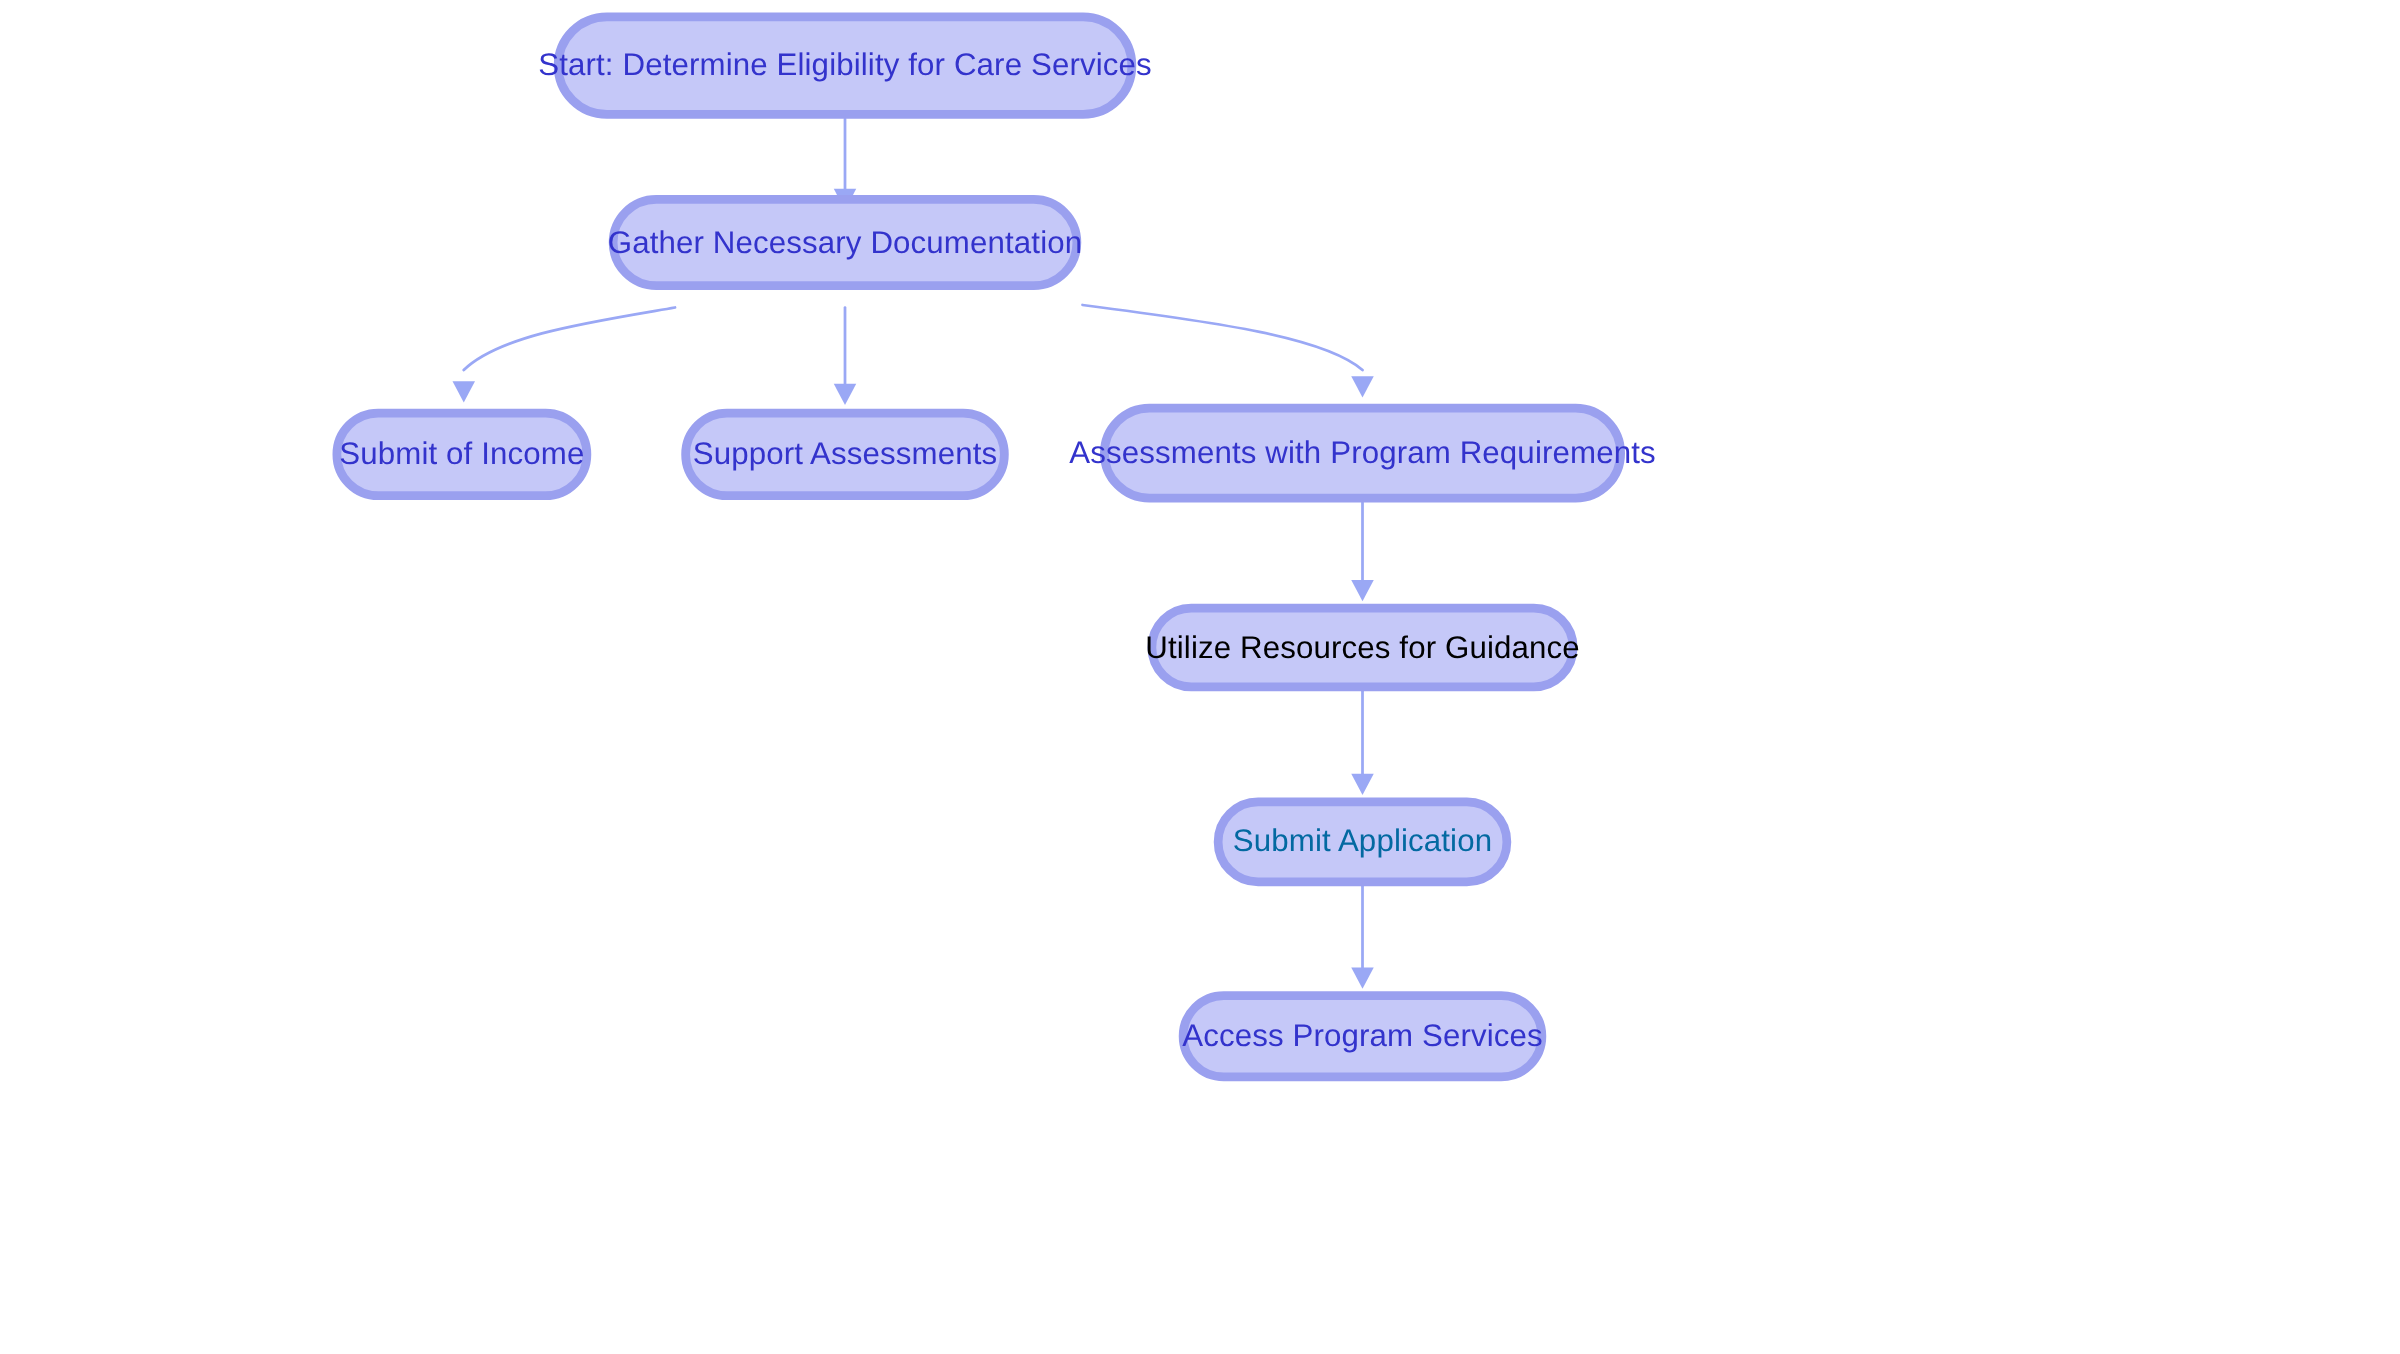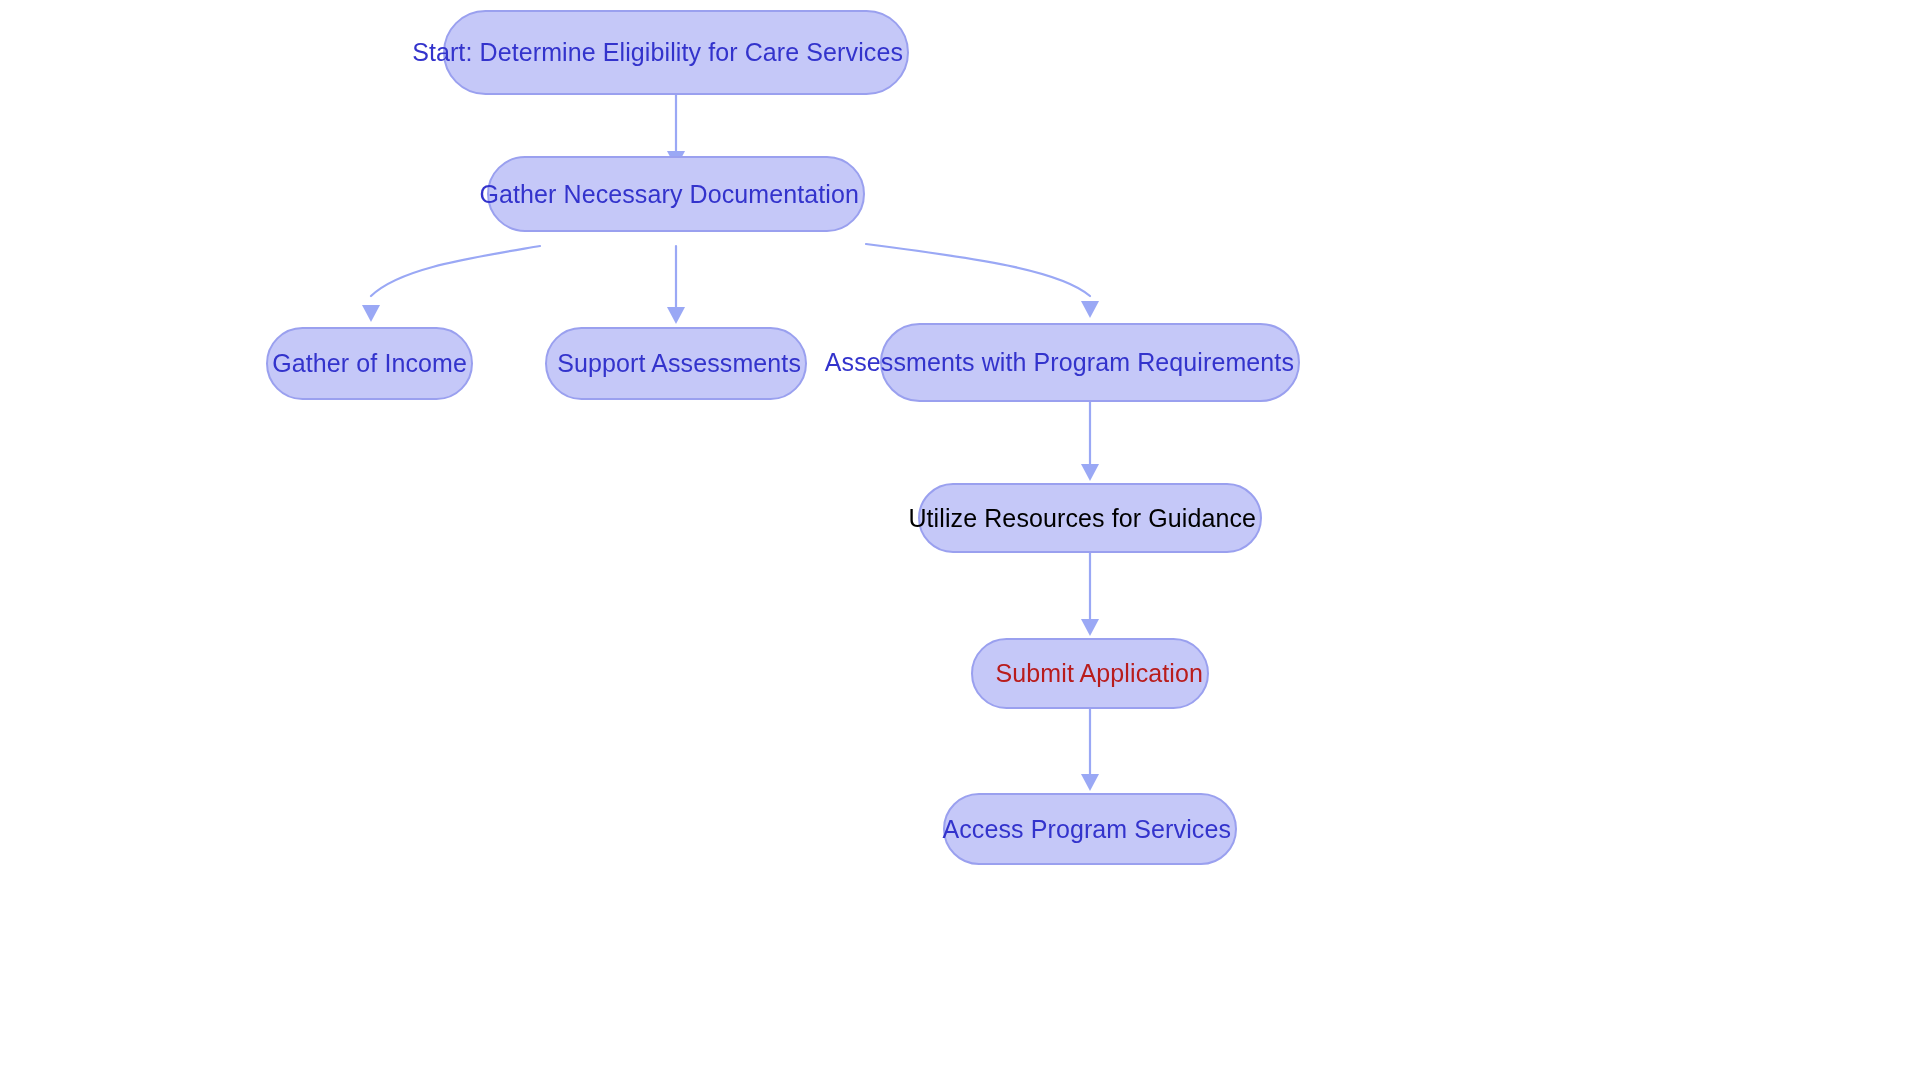--- a/index.html
+++ b/index.html
@@ -26,23 +26,23 @@
     top: 0;
     width: 1920px;
     height: 1083px;
     pointer-events: none;
   }
   .flow-node {
     position: absolute;
     box-sizing: border-box;
     display: flex;
     align-items: center;
-    justify-content: flex-end;
+    justify-content: center;
     background: #c5c8f8;
-    border: 2px solid #a16207;
+    border: 7px solid #a16207;
     border-radius: 999px;
     color: #3333cc;
     font-family: "Liberation Sans", sans-serif;
     font-size: 25px;
     font-weight: 400;
     line-height: 1;
     letter-spacing: 0.1px;
     white-space: nowrap;
     user-select: none;
   }
@@ -88,32 +88,32 @@
     </svg>
 
   <div id="node-layer">
       <div class="flow-node" style="left: 443px; top: 10px; width: 466px; height: 85px; background: rgb(197, 200, 248); border-color: rgb(154, 160, 239); color: rgb(51, 51, 204);">
         <span class="node-label">Start: Determine Eligibility for Care Services</span>
       </div>
       <div class="flow-node" style="left: 487px; top: 156px; width: 378px; height: 76px; background: rgb(197, 200, 248); border-color: rgb(154, 160, 239); color: rgb(51, 51, 204);">
         <span class="node-label">Gather Necessary Documentation</span>
       </div>
       <div class="flow-node" style="left: 266px; top: 327px; width: 207px; height: 73px; background: rgb(197, 200, 248); border-color: rgb(154, 160, 239); color: rgb(51, 51, 204);">
-        <span class="node-label">Gather of Income</span>
+        <span class="node-label">Submit of Income</span>
       </div>
       <div class="flow-node" style="left: 545px; top: 327px; width: 262px; height: 73px; background: rgb(197, 200, 248); border-color: rgb(154, 160, 239); color: rgb(51, 51, 204);">
         <span class="node-label">Support Assessments</span>
       </div>
       <div class="flow-node" style="left: 880px; top: 323px; width: 420px; height: 79px; background: rgb(197, 200, 248); border-color: rgb(154, 160, 239); color: rgb(51, 51, 204);">
         <span class="node-label">Assessments with Program Requirements</span>
       </div>
       <div class="flow-node" style="left: 918px; top: 483px; width: 344px; height: 70px; background: rgb(197, 200, 248); border-color: rgb(154, 160, 239); color: #000000;">
         <span class="node-label">Utilize Resources for Guidance</span>
       </div>
-      <div class="flow-node" style="left: 971px; top: 638px; width: 238px; height: 71px; background: rgb(197, 200, 248); border-color: rgb(154, 160, 239); color: #b91c1c;">
+      <div class="flow-node" style="left: 971px; top: 638px; width: 238px; height: 71px; background: rgb(197, 200, 248); border-color: rgb(154, 160, 239); color: #0369a1;">
         <span class="node-label">Submit Application</span>
       </div>
       <div class="flow-node" style="left: 943px; top: 793px; width: 294px; height: 72px; background: rgb(197, 200, 248); border-color: rgb(154, 160, 239); color: rgb(51, 51, 204);">
         <span class="node-label">Access Program Services</span>
       </div>
     </div>
 
 </div>
 
 </body></html>

